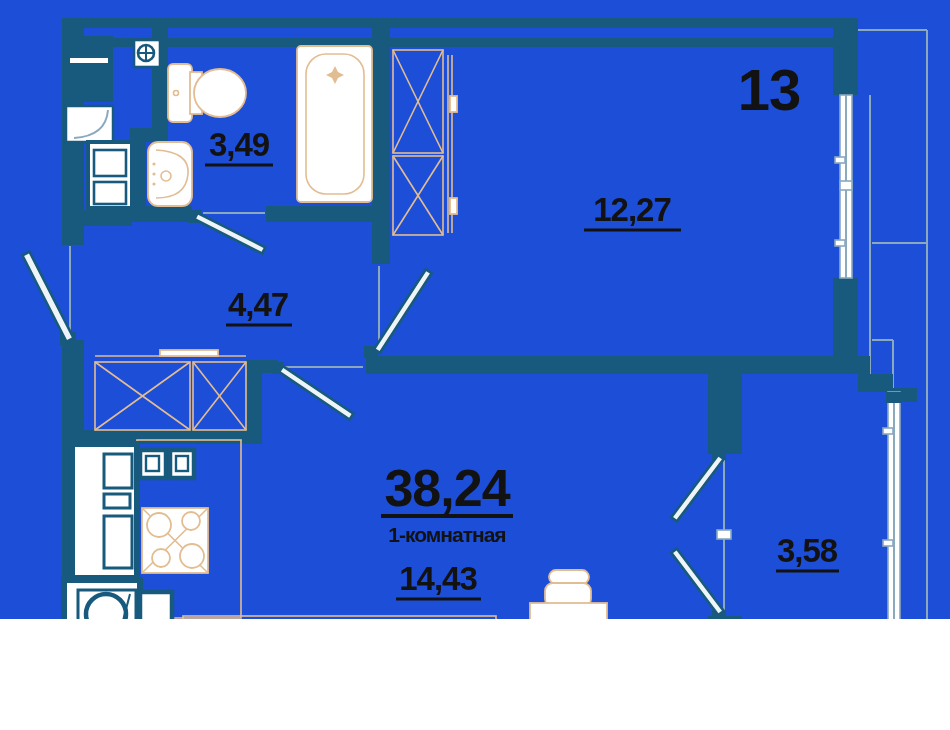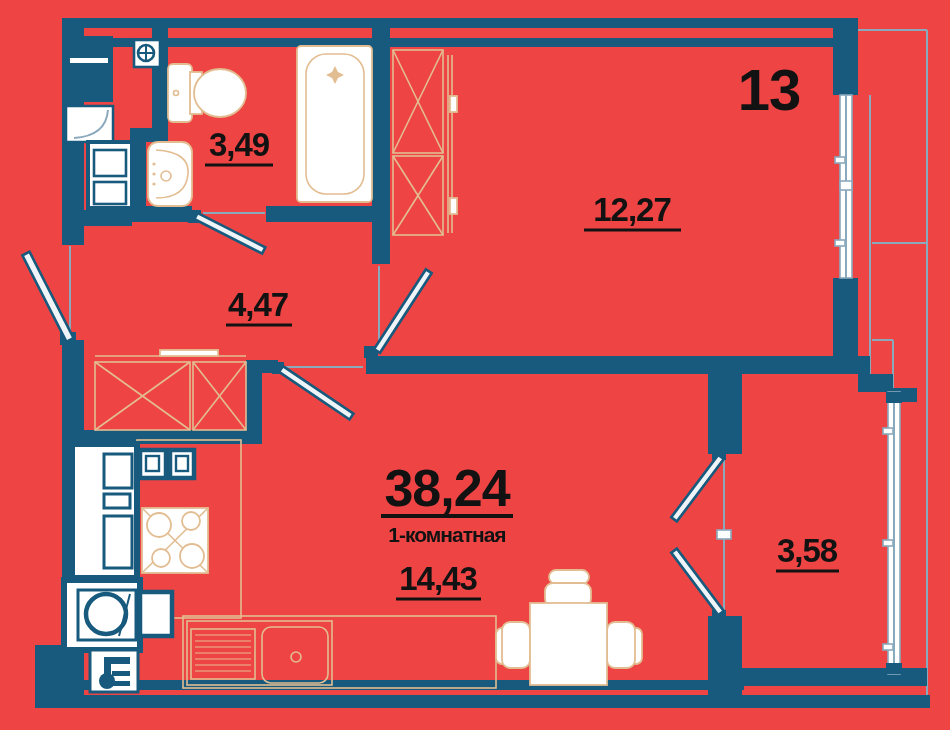--- a/index.html
+++ b/index.html
@@ -1,16 +1,16 @@
 <!DOCTYPE html>
 <html><head>
 <meta charset="utf-8">
 <style>
   html,body{margin:0;padding:0;background:#fff;}
-  .plan-wrap{width:950px;height:730px;background:#ef4444;position:relative;overflow:hidden;}
+  .plan-wrap{width:950px;height:619px;background:#1d4ed8;position:relative;overflow:hidden;}
   svg{display:block;}
   
   .w{fill:#175a7d;}
   
   .wb{fill:#ffffff;stroke:#175a7d;}
   
   .o{fill:none;stroke:#e3bd92;stroke-width:1.6;}
   .of{fill:#ffffff;stroke:#e3bd92;stroke-width:1.8;}
   
   .g{fill:none;stroke:#8aa9bd;stroke-width:2;}

